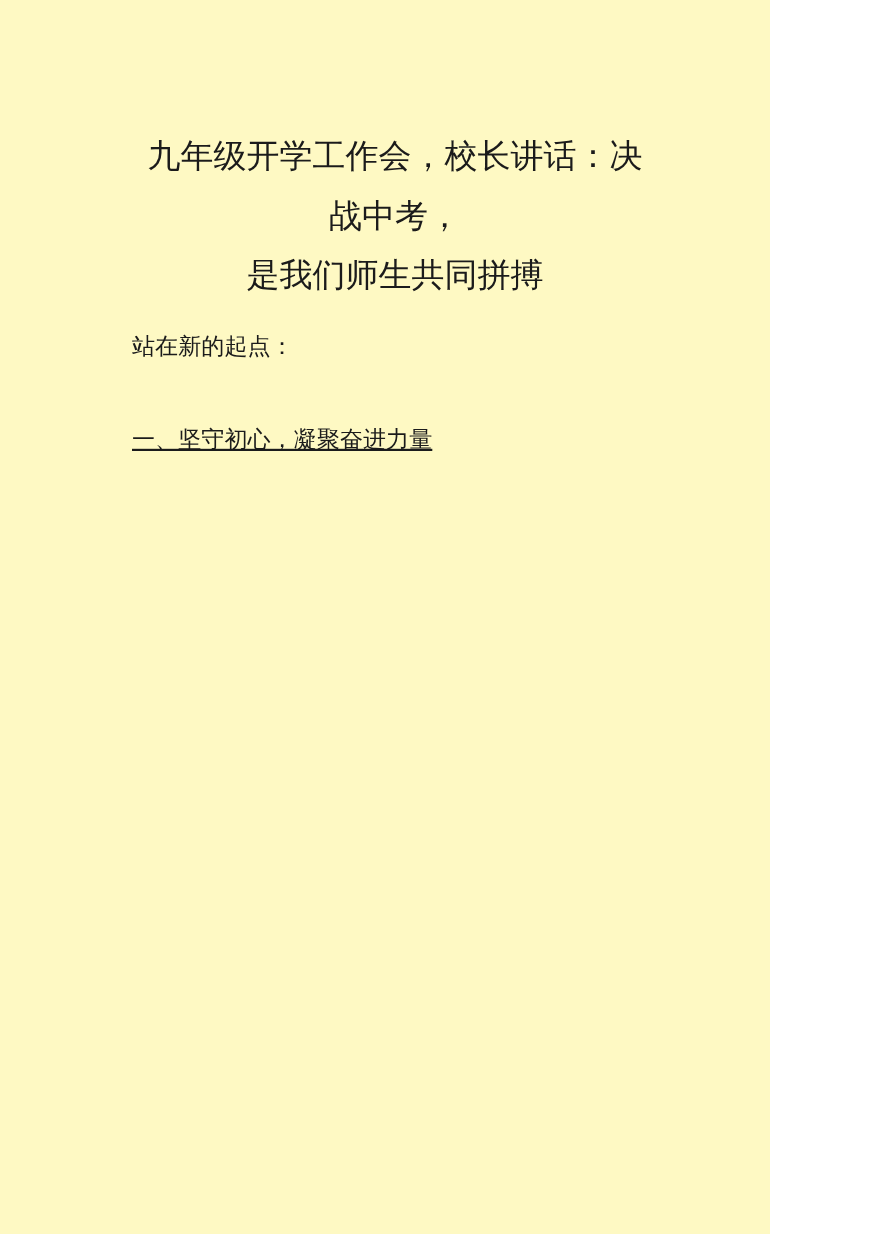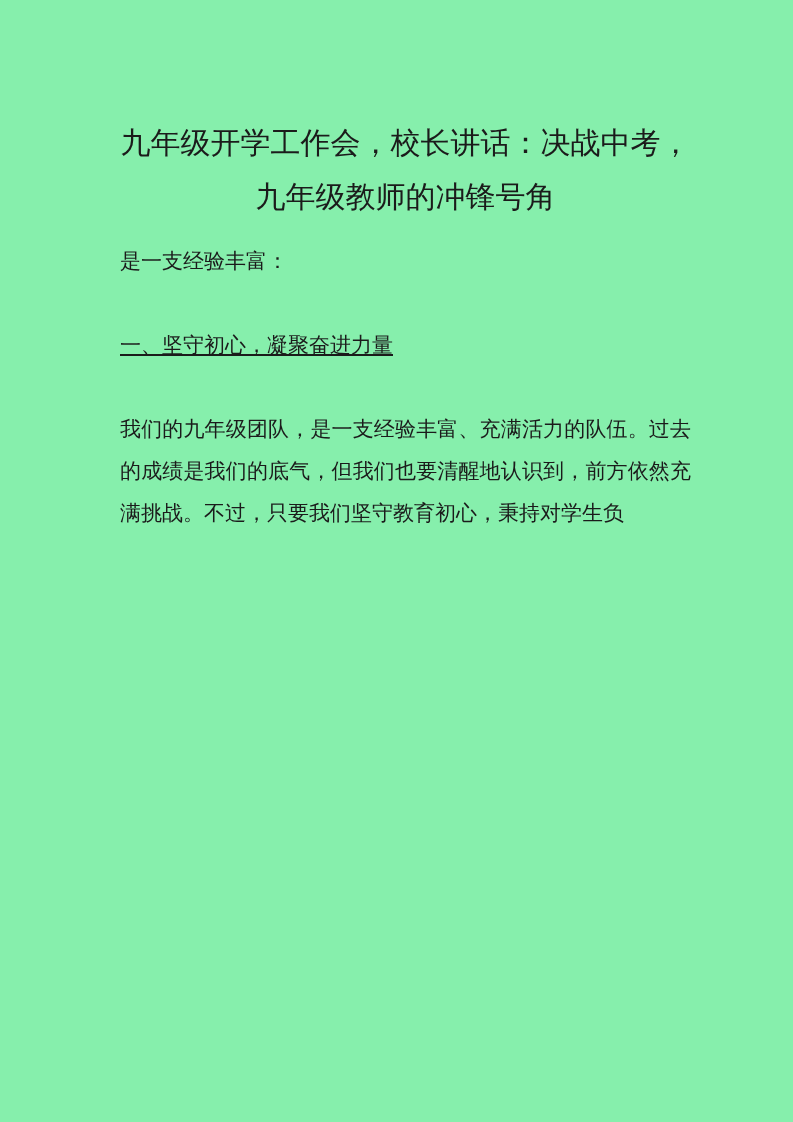--- a/index.html
+++ b/index.html
@@ -2,24 +2,24 @@
 <html><head>
 <meta charset="utf-8">
 <style>
   html, body {
     margin: 0;
     padding: 0;
     background: #ffffff;
   }
   .doc-page {
     position: relative;
-    width: 793px;
+    width: 700px;
     height: 1122px;
     box-sizing: border-box;
-    background: #86efac;
+    background: #fef9c3;
     color: #1b1b1b;
     padding: 116px 102px 0 120px;
     overflow: hidden;
     font-family: "Liberation Serif", "DejaVu Serif", serif;
   }
   .doc-title {
     margin: 0 0 16px 0;
     font-size: 30px;
     line-height: 54px;
     font-weight: normal;
@@ -42,27 +42,26 @@
     text-decoration: underline;
   }
 </style>
 </head>
 <body>
 
 <div class="doc-page">
 
   <h1 class="doc-title">
     <span class="title-line">九年级开学工作会，校长讲话：决战中考，</span>
-    <span class="title-line">九年级教师的冲锋号角</span>
+    <span class="title-line">是我们师生共同拼搏</span>
   </h1>
 
   <div class="doc-body">
-    <p>是一支经验丰富：</p>
+    <p>站在新的起点：</p>
 
 
 
     <p class="heading">一、坚守初心，凝聚奋进力量</p>
 
 
-    <p>我们的九年级团队，是一支经验丰富、充满活力的队伍。过去的成绩是我们的底气，但我们也要清醒地认识到，前方依然充满挑战。不过，只要我们坚守教育初心，秉持对学生负</p>
   </div>
 
 </div>
 
 </body></html>

